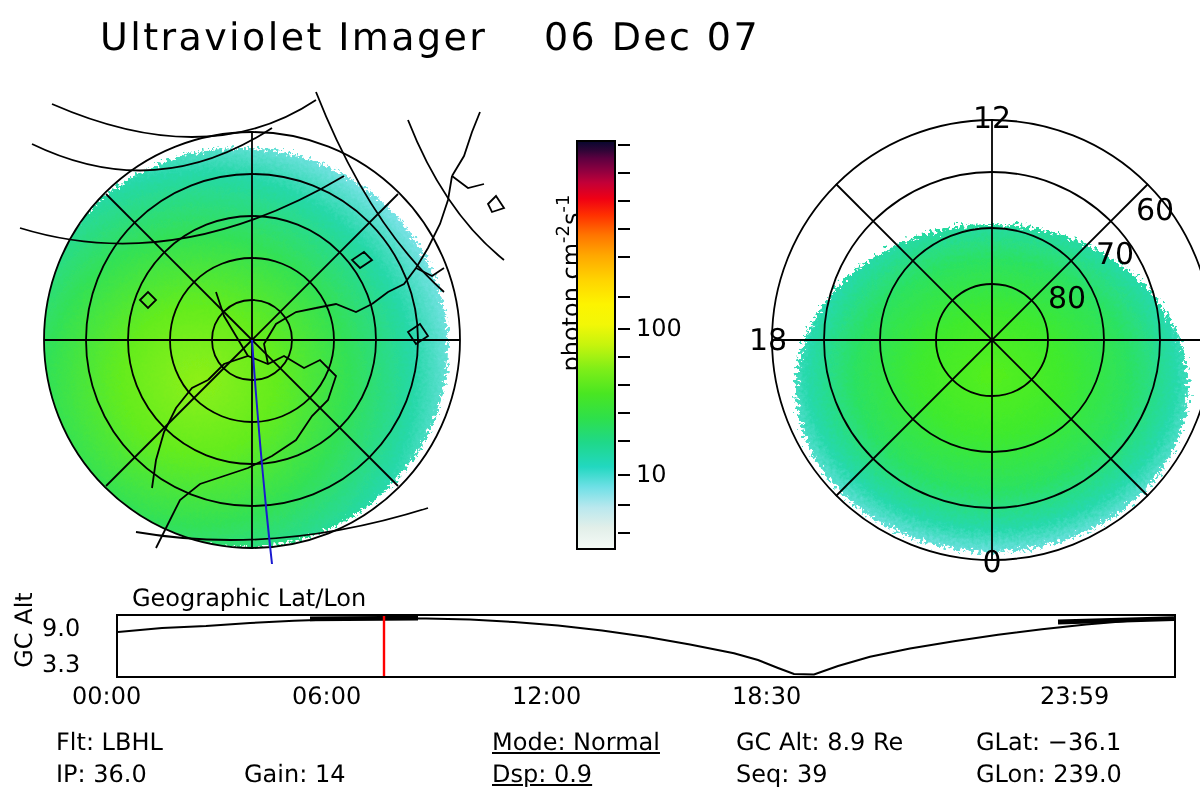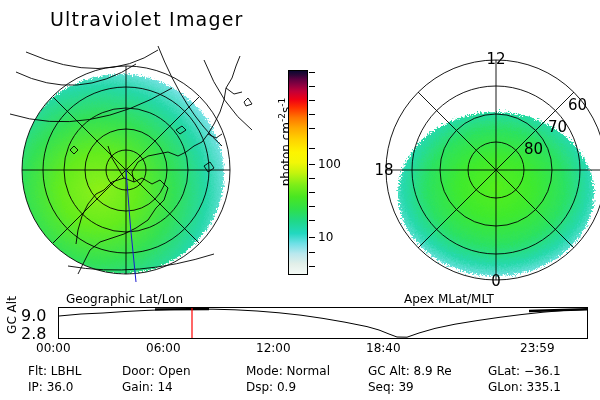--- a/index.html
+++ b/index.html
@@ -65,39 +65,40 @@
   #orbit-group{left:0;top:292px;width:522px;height:66px;}
   #orbit-caption-geo{position:absolute;left:66px;top:0px;font-size:12px;white-space:nowrap;}
   #orbit-caption-apex{position:absolute;left:404px;top:0px;font-size:12px;white-space:nowrap;}
   #gcalt-label{
     position:absolute;left:-14px;top:16px;width:52px;
     transform:rotate(-90deg);
     font-size:12px;text-align:center;white-space:nowrap;
   }
   #orbit-box{position:absolute;left:58px;top:15px;width:530px;height:32px;
              border:1px solid #000;box-sizing:border-box;background:#fff;}
-  .alt-tick-lbl{position:absolute;left:21px;font-size:16px;line-height:1;white-space:nowrap;}
+  .alt-tick-lbl{position:absolute;left:21px;font-size:12px;line-height:1;white-space:nowrap;}
   .time-lbl{position:absolute;top:50px;font-size:12px;line-height:1;white-space:nowrap;}
 
   
   #status{left:0;top:364px;width:600px;height:34px;font-size:12px;}
   #status .cell{position:absolute;white-space:nowrap;}
   .row1{top:0;}
   .row2{top:16px;}
   .c1{left:28px;}
   .c2{left:122px;}
-  .c3{left:246px;}
+  .c3{left:246px;text-decoration:underline;}
   .c4{left:368px;}
   .c5{left:488px;}
 </style>
 </head>
 <body>
 
 <div id="header" class="abs">
   <div class="h" id="h-title">Ultraviolet Imager</div>
+  <div class="h" id="h-date">06 Dec 07</div>
 </div>
 
 <div id="geo-panel" class="abs">
   <svg class="polar-svg" viewBox="0 0 252 248">
     <defs>
       <clipPath id="geoDisk">
           <circle cx="118" cy="128" r="104"></circle>
         </clipPath>
       <radialGradient id="auroraGeo" cx="40%" cy="58%" r="72%">
         <stop offset="0%" stop-color="#8df018"></stop>
@@ -238,58 +239,56 @@
     <text x="12" y="133" font-size="15" text-anchor="middle" fill="#000" font-family="DejaVu Sans, sans-serif">18</text>
 
     <text x="196" y="68" font-size="15" fill="#000" font-family="DejaVu Sans, sans-serif">60</text>
     <text x="176" y="90" font-size="15" fill="#000" font-family="DejaVu Sans, sans-serif">70</text>
     <text x="152" y="112" font-size="15" fill="#000" font-family="DejaVu Sans, sans-serif">80</text>
   </svg>
 </div>
 
 <div id="orbit-group" class="abs">
   <div id="orbit-caption-geo">Geographic Lat/Lon</div>
-  <div id="orbit-caption-apex">Apex MLat/MLT</div>
 
   <div id="gcalt-label">GC Alt</div>
 
   <div class="alt-tick-lbl" style="top:16px">9.0</div>
-  <div class="alt-tick-lbl" style="top:34px">2.8</div>
+  <div class="alt-tick-lbl" style="top:34px">3.3</div>
 
   <div id="orbit-box">
     <svg viewBox="0 0 528 30" preserveAspectRatio="none" style="display:block;width:100%;height:100%">
 
       <path d="M0 8 L 22 6 L 44 5 L 66 3.5 L 88 2.4 L 110 1.6 L 132 1.2
                L 154 1.2 L 176 1.8 L 198 3.0 L 220 4.8 L 242 7.2 L 264 10.4
                L 286 14.2 L 308 18.6 L 320 22.0 L 330 26.0 L 338 29.0
                L 348 29.2 L 360 25.0 L 376 20.4 L 396 16.2 L 418 12.6
                L 440 9.4 L 462 6.6 L 484 4.2 L 506 2.4 L 528 1.4" fill="none" stroke="#000000" stroke-width="1" vector-effect="non-scaling-stroke"></path>
 
       <path d="M96 1.4 L 150 1.1" fill="none" stroke="#000000" stroke-width="2.4" vector-effect="non-scaling-stroke"></path>
       <path d="M470 3.0 L 528 1.3" fill="none" stroke="#000000" stroke-width="2.4" vector-effect="non-scaling-stroke"></path>
 
       <path d="M133 0 L 133 30" stroke="#ff0000" stroke-width="1.2" vector-effect="non-scaling-stroke"></path>
     </svg>
   </div>
 
   <div class="time-lbl" style="left:36px">00:00</div>
   <div class="time-lbl" style="left:146px">06:00</div>
   <div class="time-lbl" style="left:256px">12:00</div>
-  <div class="time-lbl" style="left:366px">18:40</div>
+  <div class="time-lbl" style="left:366px">18:30</div>
   <div class="time-lbl" style="left:520px">23:59</div>
 </div>
 
 <div id="status" class="abs">
   <div class="cell row1 c1">Flt: LBHL</div>
   <div class="cell row2 c1">IP: 36.0</div>
 
-  <div class="cell row1 c2">Door: Open</div>
   <div class="cell row2 c2">Gain: 14</div>
 
   <div class="cell row1 c3">Mode: Normal</div>
   <div class="cell row2 c3">Dsp:    0.9</div>
 
   <div class="cell row1 c4">GC Alt: 8.9 Re</div>
   <div class="cell row2 c4">Seq: 39</div>
 
   <div class="cell row1 c5">GLat: −36.1</div>
-  <div class="cell row2 c5">GLon: 335.1</div>
+  <div class="cell row2 c5">GLon: 239.0</div>
 </div>
 
 </body></html>

